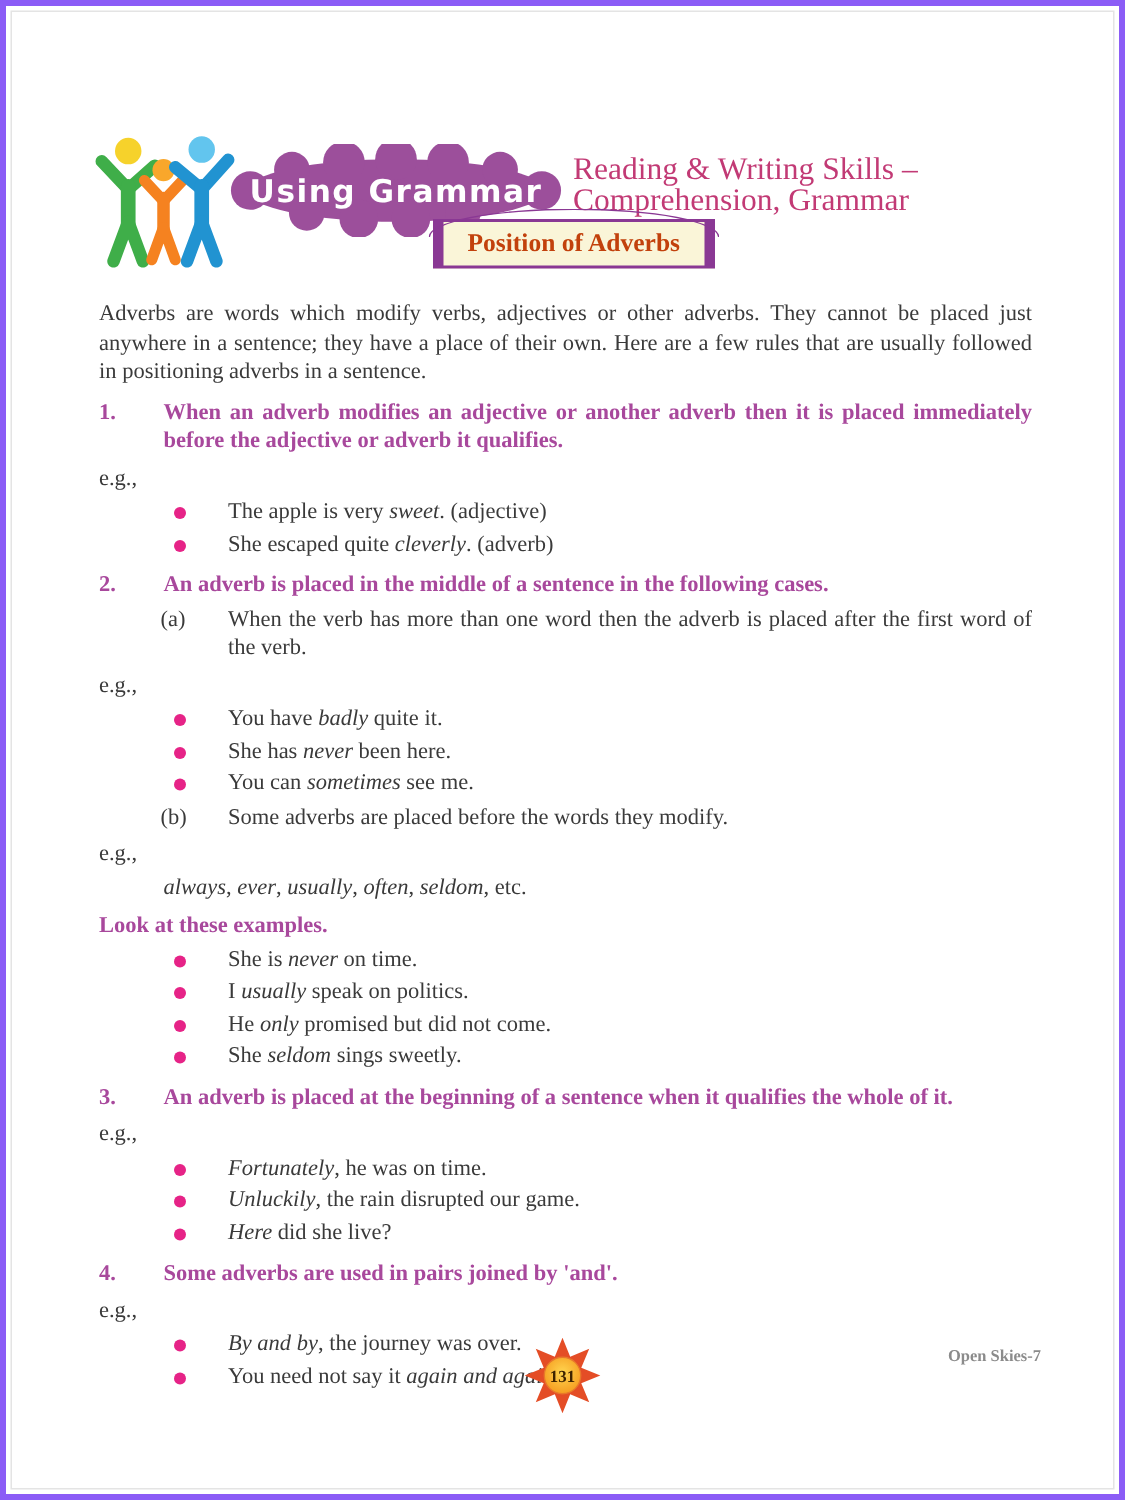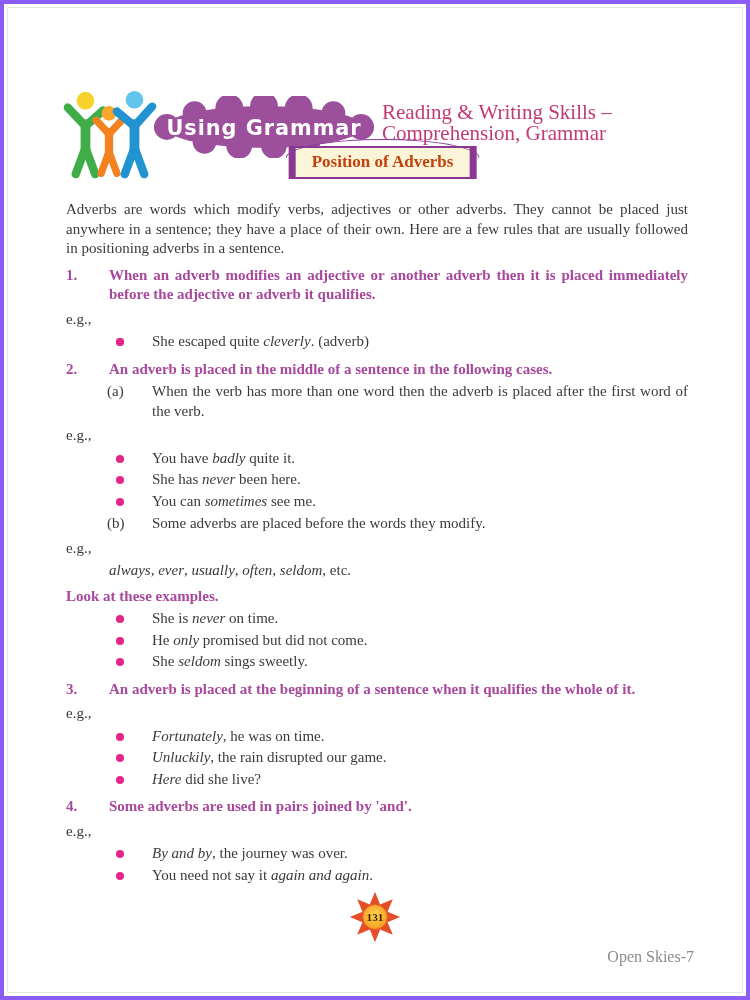--- a/index.html
+++ b/index.html
@@ -70,22 +70,22 @@
   .adverb-line { margin: 3px 0 2px; padding-left: 43px; }
   .look { margin: 6px 0 2px; color: var(--rule-magenta, #a8489c); font-weight: bold; }
 
   
   .star-badge { position: absolute; left: 50%; top: 886px; transform: translateX(-50%); width: 54px; height: 54px; }
   .star-badge text {
     font-family: "Liberation Serif", serif;
     font-weight: bold; font-size: 12.5px; fill: #3d2200;
   }
   .book-label {
-    position: absolute; right: 52px; top: 944px;
-    font-size: 16px; color: var(--footer-gray, #8b8b8b);
+    position: absolute; right: 52px; top: 894px;
+    font-size: 11px; color: var(--footer-gray, #8b8b8b); font-weight: bold;
   }
 </style>
 </head>
 <body>
 
 <div class="page">
   <div class="frame"></div>
 
   <div class="header">
 
@@ -137,21 +137,21 @@
 
     <p class="intro">Adverbs are words which modify verbs, adjectives or other adverbs. They cannot be placed just anywhere in a sentence; they have a place of their own. Here are a few rules that are usually followed in positioning adverbs in a sentence.</p>
 
     <div class="rule">
       <span class="rule-num">1.</span>
       <span class="rule-text">When an adverb modifies an adjective or another adverb then it is placed immediately before the adjective or adverb it qualifies.</span>
     </div>
 
     <div class="eg">e.g.,</div>
     <ul class="bullets">
-      <li><span class="dot"></span></li>
+      <li><span class="dot"></span><span class="ex-text"><span>The apple is very </span><em>sweet</em><span>. (adjective)</span></span></li>
       <li><span class="dot"></span><span class="ex-text"><span>She escaped quite </span><em>cleverly</em><span>. (adverb)</span></span></li>
     </ul>
 
     <div class="rule">
       <span class="rule-num">2.</span>
       <span class="rule-text">An adverb is placed in the middle of a sentence in the following cases.</span>
     </div>
 
     <div class="sub">
       <span class="sub-num">(a)</span>
@@ -169,20 +169,21 @@
       <span class="sub-num">(b)</span>
       <span class="sub-text">Some adverbs are placed before the words they modify.</span>
     </div>
 
     <div class="eg">e.g.,</div>
     <div class="adverb-line"><em>always</em><span>, </span><em>ever</em><span>, </span><em>usually</em><span>, </span><em>often</em><span>, </span><em>seldom</em><span>, etc.</span></div>
 
     <div class="look">Look at these examples.</div>
     <ul class="bullets">
       <li><span class="dot"></span><span class="ex-text"><span>She is </span><em>never</em><span> on time.</span></span></li>
+      <li><span class="dot"></span><span class="ex-text"><span>I </span><em>usually</em><span> speak on politics.</span></span></li>
       <li><span class="dot"></span><span class="ex-text"><span>He </span><em>only</em><span> promised but did not come.</span></span></li>
       <li><span class="dot"></span><span class="ex-text"><span>She </span><em>seldom</em><span> sings sweetly.</span></span></li>
     </ul>
 
     <div class="rule">
       <span class="rule-num">3.</span>
       <span class="rule-text">An adverb is placed at the beginning of a sentence when it qualifies the whole of it.</span>
     </div>
 
     <div class="eg">e.g.,</div>

